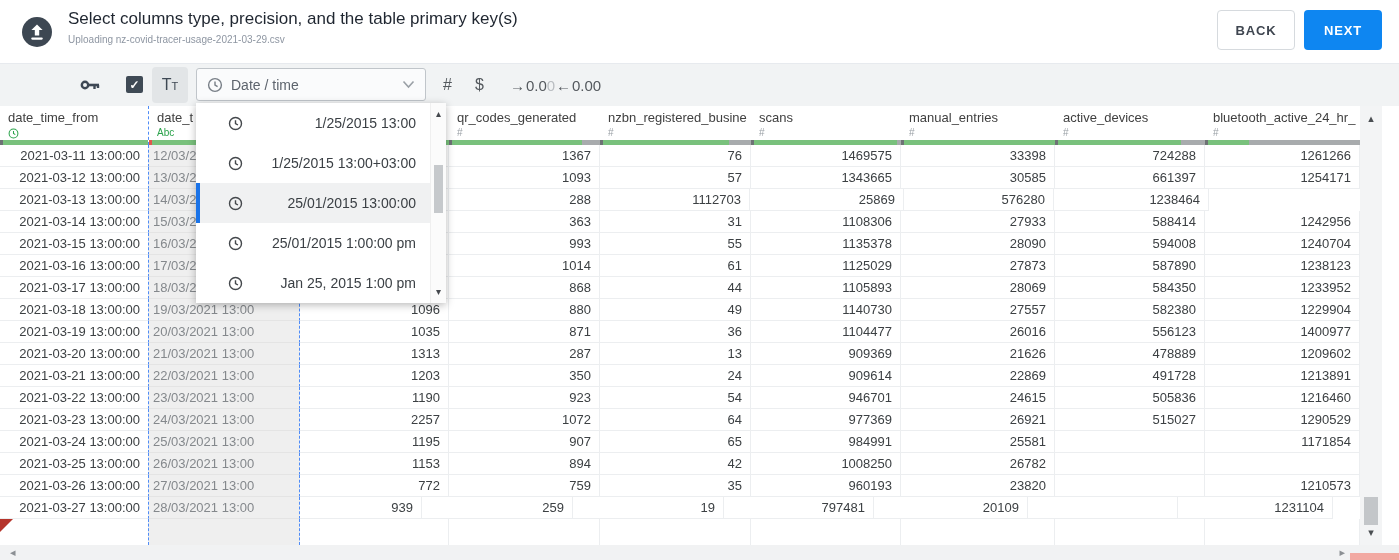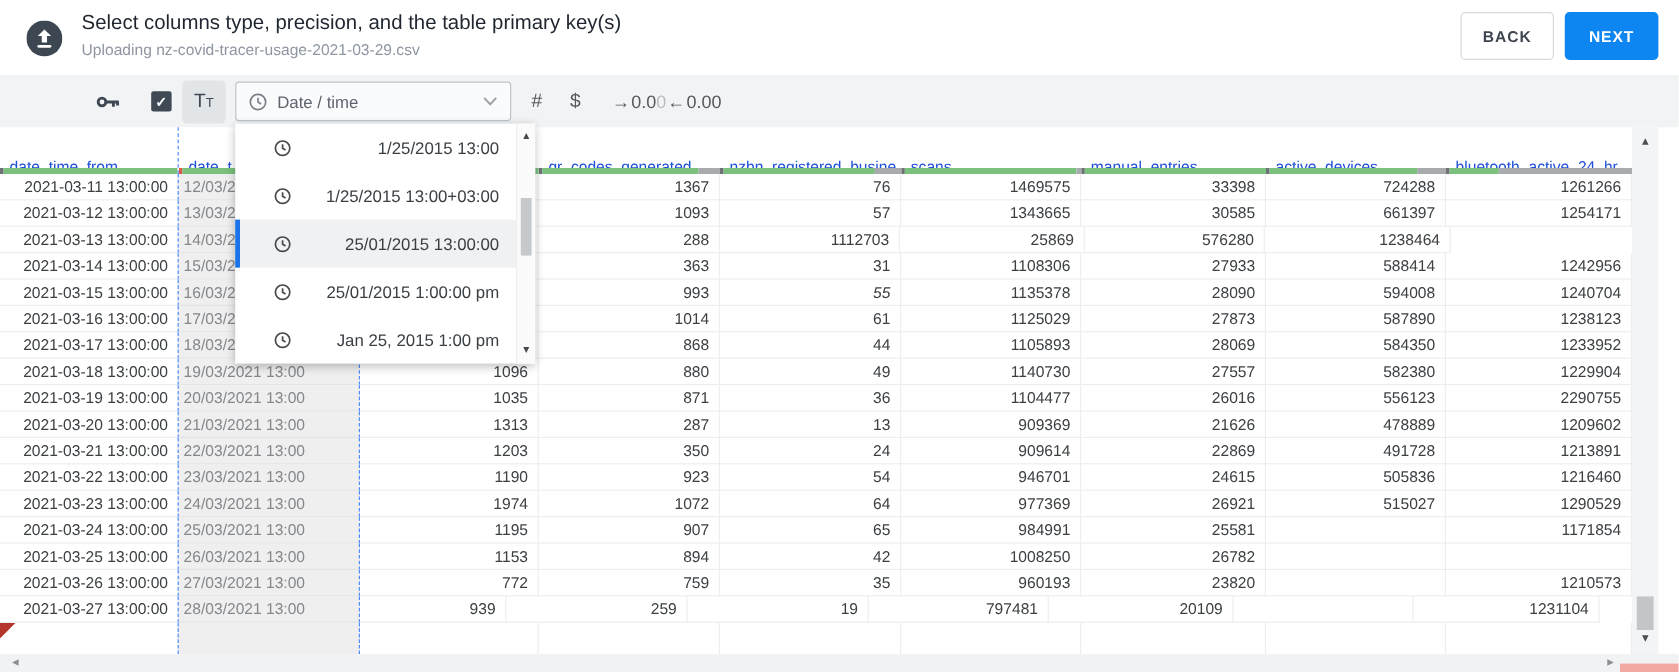--- a/index.html
+++ b/index.html
@@ -5,21 +5,21 @@
   html,body{margin:0;padding:0;background:#fff;}
   #app{position:relative;width:1399px;height:560px;overflow:hidden;background:#fff;
        font-family:"Liberation Sans",sans-serif;
        --accent:#0e86f1;--sel-blue:#4f8cf7;--bar-blue:#1a73e8;
        --q-green:#79c17c;--q-gray:#a8abad;--q-red:#e0574d;--q-tick:#6e7275;
        --flag-red:#b5342b;--pink:#f2a9a2;}
   
   .header{position:absolute;left:0;top:0;width:100%;height:64px;background:#fff;border-bottom:1px solid #e7eaee;box-sizing:border-box;}
   .upload-badge{position:absolute;left:22px;top:17px;width:30px;height:30px;}
   .title{position:absolute;left:68px;top:9px;font-size:17px;color:#1f2630;white-space:nowrap;}
-  .subtitle{position:absolute;left:68px;top:34px;font-size:13px;color:#8e96a2;white-space:nowrap;}
+  .subtitle{position:absolute;left:68px;top:34px;font-size:10px;color:#8e96a2;white-space:nowrap;}
   .btn{position:absolute;top:10px;height:40px;width:78px;border-radius:4px;font-size:13px;font-weight:bold;
        letter-spacing:.8px;display:flex;align-items:center;justify-content:center;cursor:pointer;box-sizing:border-box;}
   .btn-back{right:104px;background:#fff;border:1px solid #d6dade;color:#3f4650;}
   .btn-next{right:17px;background:var(--accent);border:none;color:#fff;}
   
   .toolbar{position:absolute;left:0;top:64px;width:100%;height:42px;background:#f1f3f4;}
   .key-ic{position:absolute;left:80px;top:14px;}
   .cb{position:absolute;left:126px;top:12px;width:17px;height:17px;background:#3f4a55;border-radius:2px;
       color:#fff;font-size:12px;font-weight:bold;display:flex;align-items:center;justify-content:center;}
   .tt-btn{position:absolute;left:152px;top:3px;width:36px;height:36px;background:#e2e5e7;border-radius:4px;
@@ -32,21 +32,21 @@
   .tb-dollar{left:475px;}
   .tb-inc{left:510px;font-size:15px;}
   .tb-dec{left:556px;font-size:15px;}
   .faded{color:#b9bdc1;}
   .arrow-ch{font-size:15px;margin-right:1px;}
   
   .table{position:absolute;left:0;top:106px;width:1360px;}
   .col-hrow{display:flex;height:39px;}
   .col-h{box-sizing:border-box;position:relative;padding:4px 0 0 8px;overflow:hidden;}
   .col-h.sel{border-left:1px dashed var(--sel-blue);border-right:1px dashed var(--sel-blue);}
-  .col-h .nm{font-size:13px;color:#1d4ed8;white-space:nowrap;overflow:hidden;margin-top:21px;}
+  .col-h .nm{font-size:13px;color:#404040;white-space:nowrap;overflow:hidden;}
   .col-h .tp{font-size:10px;margin-top:3px;height:12px;line-height:10px;}
   .tp-green{color:#2aa24a;}
   .tp-gray{color:#9aa0a6;}
   .qbar{position:absolute;left:0;bottom:0;height:5px;width:100%;display:flex;}
   .qbar span{display:block;height:100%;}
   .row{display:flex;height:22px;}
   .row.empty{height:26px;}
   .cell{box-sizing:border-box;font-size:13px;color:#3c4043;line-height:21px;text-align:right;
         border-right:1px solid #eceef0;border-bottom:1px solid #eceef0;padding:0 8px;white-space:nowrap;overflow:hidden;}
   .row.empty .cell{border-bottom:none;}
@@ -259,21 +259,21 @@
           <div class="cell" style="width: 150px;">1108306</div>
           <div class="cell" style="width: 154px;">27933</div>
           <div class="cell" style="width: 150px;">588414</div>
           <div class="cell" style="width: 155px;">1242956</div>
         </div>
         <div class="row">
           <div class="cell" style="width: 148px; border-right: none;">2021-03-15 13:00:00</div>
           <div class="cell sel left" style="width: 152px;">16/03/2021 13:00</div>
           <div class="cell" style="width: 149px;"></div>
           <div class="cell" style="width: 151px;">993</div>
-          <div class="cell" style="width: 151px; font-style: italic;">55</div>
+          <div class="cell" style="width: 151px;">55</div>
           <div class="cell" style="width: 150px;">1135378</div>
           <div class="cell" style="width: 154px;">28090</div>
           <div class="cell" style="width: 150px;">594008</div>
           <div class="cell" style="width: 155px;">1240704</div>
         </div>
         <div class="row">
           <div class="cell" style="width: 148px; border-right: none;">2021-03-16 13:00:00</div>
           <div class="cell sel left" style="width: 152px;">17/03/2021 13:00</div>
           <div class="cell" style="width: 149px;"></div>
           <div class="cell" style="width: 151px;">1014</div>
@@ -307,21 +307,21 @@
         </div>
         <div class="row">
           <div class="cell" style="width: 148px; border-right: none;">2021-03-19 13:00:00</div>
           <div class="cell sel left" style="width: 152px;">20/03/2021 13:00</div>
           <div class="cell" style="width: 149px;">1035</div>
           <div class="cell" style="width: 151px;">871</div>
           <div class="cell" style="width: 151px;">36</div>
           <div class="cell" style="width: 150px;">1104477</div>
           <div class="cell" style="width: 154px;">26016</div>
           <div class="cell" style="width: 150px;">556123</div>
-          <div class="cell" style="width: 155px;">2290755</div>
+          <div class="cell" style="width: 155px;">1400977</div>
         </div>
         <div class="row">
           <div class="cell" style="width: 148px; border-right: none;">2021-03-20 13:00:00</div>
           <div class="cell sel left" style="width: 152px;">21/03/2021 13:00</div>
           <div class="cell" style="width: 149px;">1313</div>
           <div class="cell" style="width: 151px;">287</div>
           <div class="cell" style="width: 151px;">13</div>
           <div class="cell" style="width: 150px;">909369</div>
           <div class="cell" style="width: 154px;">21626</div>
           <div class="cell" style="width: 150px;">478889</div>
@@ -345,21 +345,21 @@
           <div class="cell" style="width: 151px;">923</div>
           <div class="cell" style="width: 151px;">54</div>
           <div class="cell" style="width: 150px;">946701</div>
           <div class="cell" style="width: 154px;">24615</div>
           <div class="cell" style="width: 150px;">505836</div>
           <div class="cell" style="width: 155px;">1216460</div>
         </div>
         <div class="row">
           <div class="cell" style="width: 148px; border-right: none;">2021-03-23 13:00:00</div>
           <div class="cell sel left" style="width: 152px;">24/03/2021 13:00</div>
-          <div class="cell" style="width: 149px;">1974</div>
+          <div class="cell" style="width: 149px;">2257</div>
           <div class="cell" style="width: 151px;">1072</div>
           <div class="cell" style="width: 151px;">64</div>
           <div class="cell" style="width: 150px;">977369</div>
           <div class="cell" style="width: 154px;">26921</div>
           <div class="cell" style="width: 150px;">515027</div>
           <div class="cell" style="width: 155px;">1290529</div>
         </div>
         <div class="row">
           <div class="cell" style="width: 148px; border-right: none;">2021-03-24 13:00:00</div>
           <div class="cell sel left" style="width: 152px;">25/03/2021 13:00</div>

